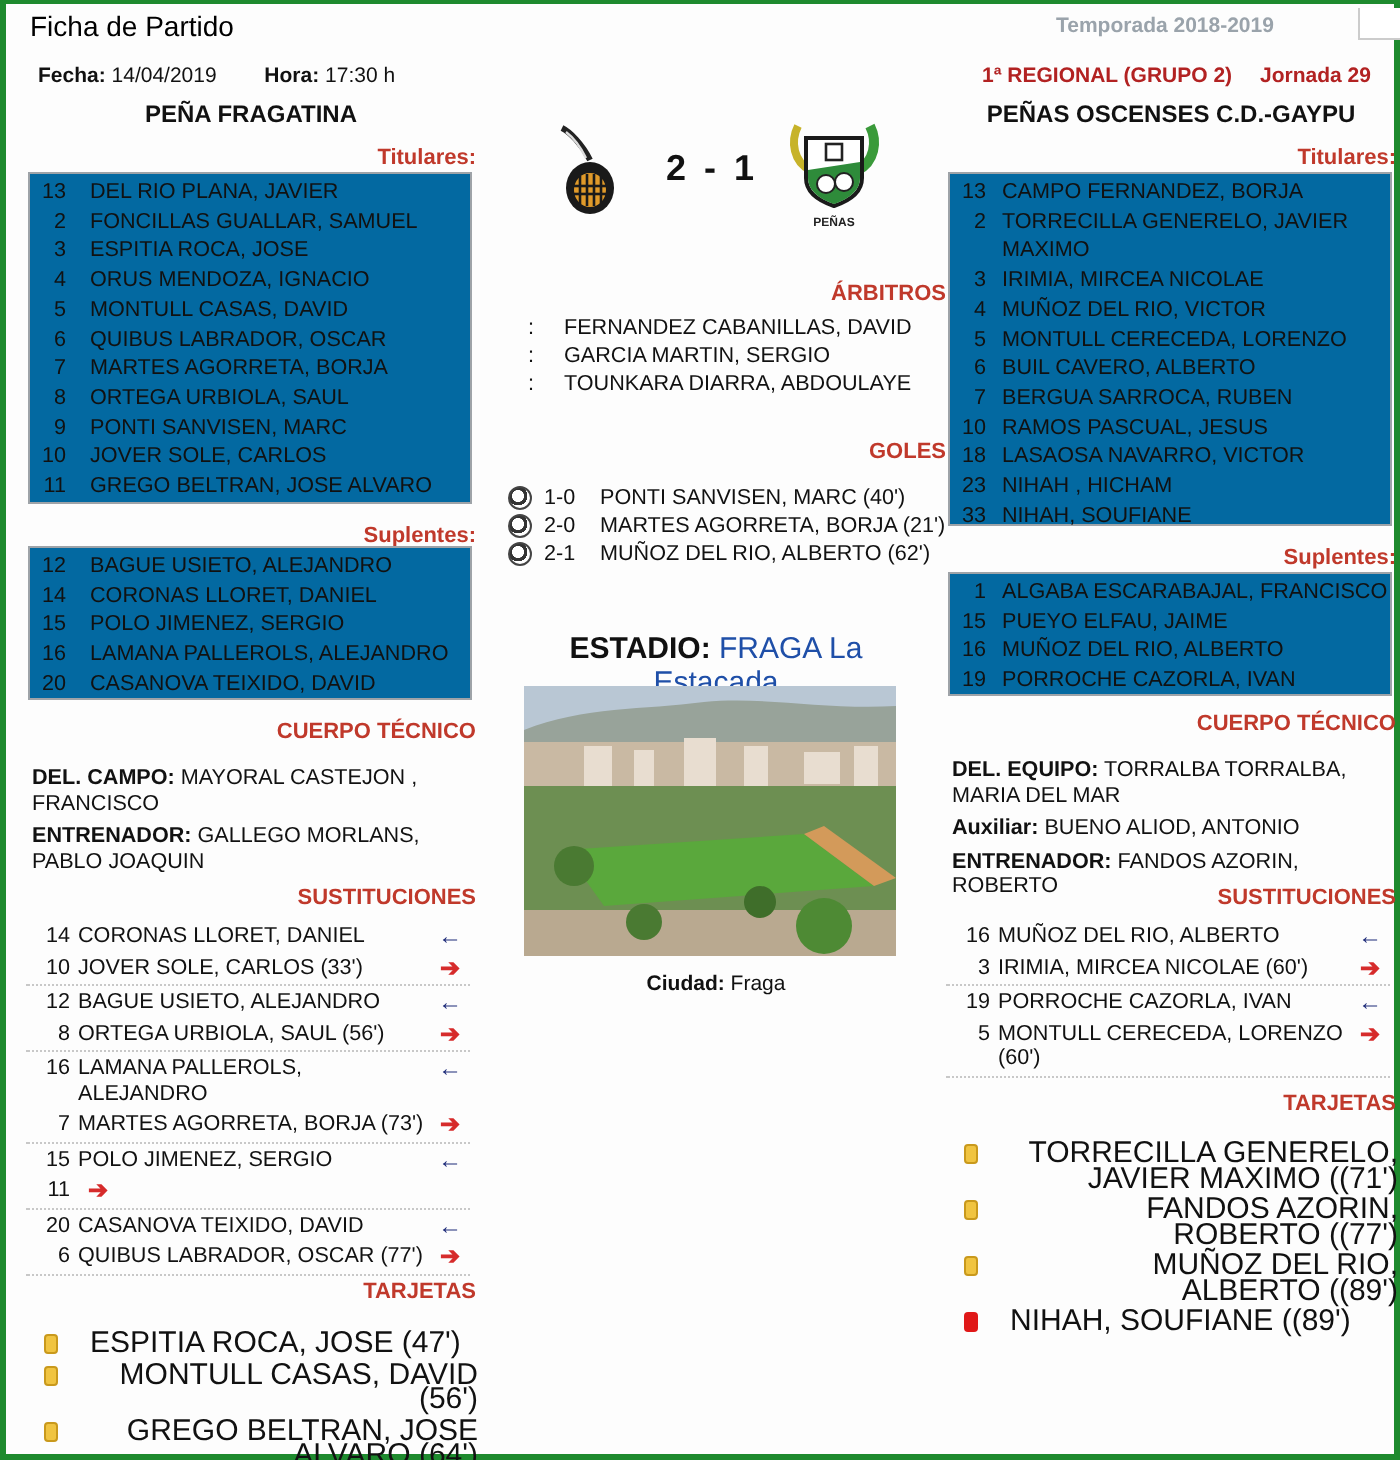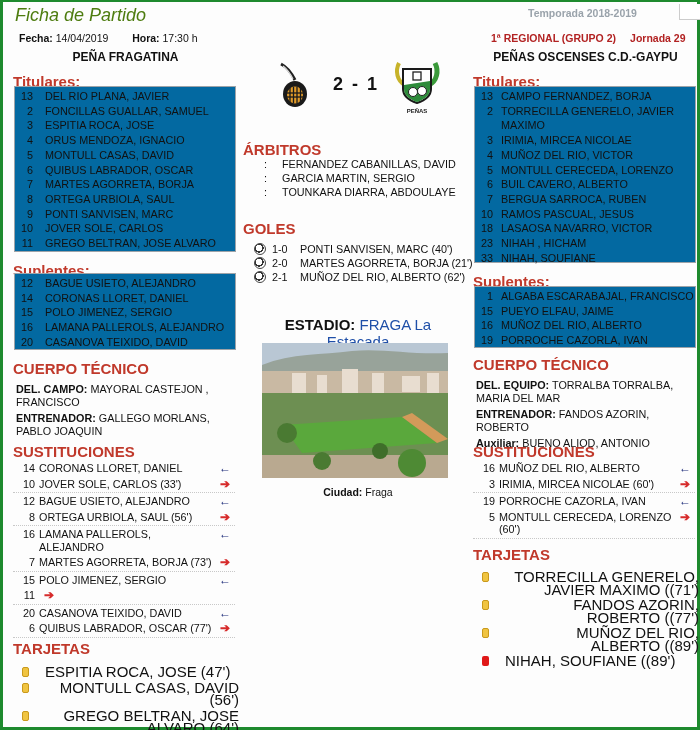--- a/index.html
+++ b/index.html
@@ -1,31 +1,31 @@
 <!DOCTYPE html>
 <html><head>
 <meta charset="utf-8">
 <style>
   * { box-sizing: border-box; margin: 0; padding: 0; }
   html, body { width: 700px; height: 730px; overflow: hidden; background: #ffffff; }
   body { font-family: "Liberation Sans", sans-serif; font-size: 11px; color: #111; }
   .frame { position: absolute; left: 0; top: 0; width: 700px; height: 730px; border: 3px solid #1e8a2e; border-top-width: 2px; background: #fdfdfd; }
   .abs { position: absolute; }
-  .title { left: 12px; top: 3px; color: #4d7c0f; font-size: 18px; font-style: italic; }
+  .title { left: 12px; top: 3px; color: #000000; font-size: 14px; }
   .season { left: 525px; top: 5px; color: #9aa3ab; font-size: 10.5px; font-weight: bold; }
   .season-tab { left: 676px; top: 2px; width: 22px; height: 16px; border: 1px solid #ccc; border-top: none; background: #fff; }
   .meta { left: 16px; top: 30px; font-size: 10.5px; }
   .meta b { font-weight: bold; }
   .meta .gap { display: inline-block; width: 18px; }
   .league { left: 488px; top: 30px; color: #b22222; font-weight: bold; font-size: 10.5px; }
   .league .gap { display: inline-block; width: 14px; }
   .team-name { font-weight: bold; font-size: 12px; text-align: center; }
   .team-home { left: 10px; width: 225px; top: 48px; }
   .team-away { left: 470px; width: 225px; top: 48px; }
-  .sec-title { color: #c0392b; font-weight: bold; font-size: 15px; text-align: left; }
+  .sec-title { color: #c0392b; font-weight: bold; font-size: 11px; text-align: right; }
   .box { border: 1px solid #9ea3a8; background: #0369a1; }
   .plist { list-style: none; padding: 2px 0; }
   .plist li { display: flex; line-height: 14.7px; font-size: 10.8px; }
   .plist .num { width: 30px; text-align: right; padding-right: 12px; flex-shrink: 0; }
   .plist .nm { flex: 1; }
   .away .plist .num { width: 26px; padding-right: 8px; }
   .staff { font-size: 10.8px; line-height: 12.5px; }
   .staff p { margin-bottom: 4px; }
   .staff b { font-weight: bold; }
   .subs { list-style: none; }
@@ -405,22 +405,22 @@
         <li>
           <span class="num">19</span>
           <span class="nm">PORROCHE CAZORLA, IVAN</span>
         </li>
       </ul>
   </div>
 
   <div class="abs sec-title" style="left:470px;top:354px;width:225px;">CUERPO TÉCNICO</div>
   <div class="abs staff" style="left:473px;top:377px;width:222px;" id="away-staff">
       <p><b>DEL. EQUIPO:</b> <span>TORRALBA TORRALBA, MARIA DEL MAR</span></p>
+      <p><b>Auxiliar:</b> <span>BUENO ALIOD, ANTONIO</span></p>
       <p><b>ENTRENADOR:</b> <span>FANDOS AZORIN, ROBERTO</span></p>
-      <p><b>Auxiliar:</b> <span>BUENO ALIOD, ANTONIO</span></p>
     </div>
 
   <div class="abs sec-title" style="left:470px;top:441px;width:225px;">SUSTITUCIONES</div>
   <ul class="abs subs" style="left:470px;top:459px;width:222px;" id="away-substitutions">
       <li>
         <span class="num">16</span>
         <span class="nm">MUÑOZ DEL RIO, ALBERTO</span>
         <span class="arrow in">←</span>
       </li>
       <li class="pair-end">

